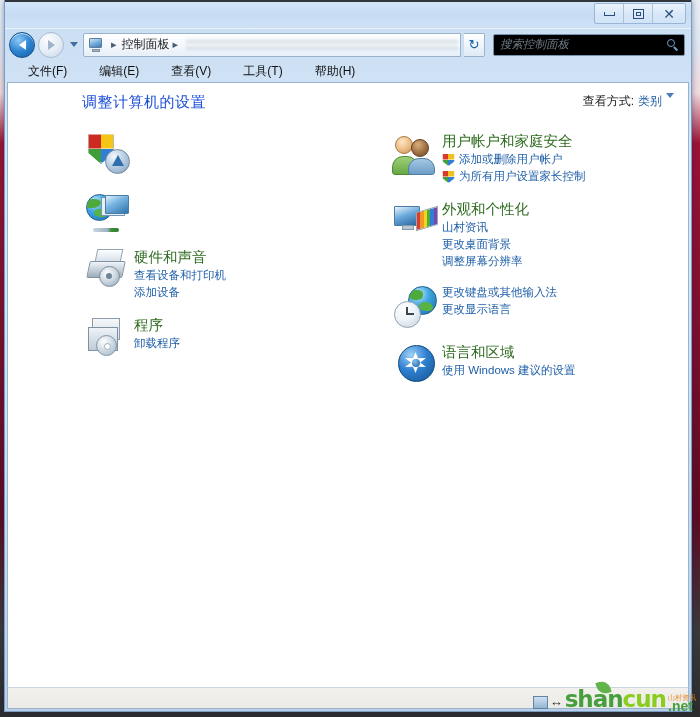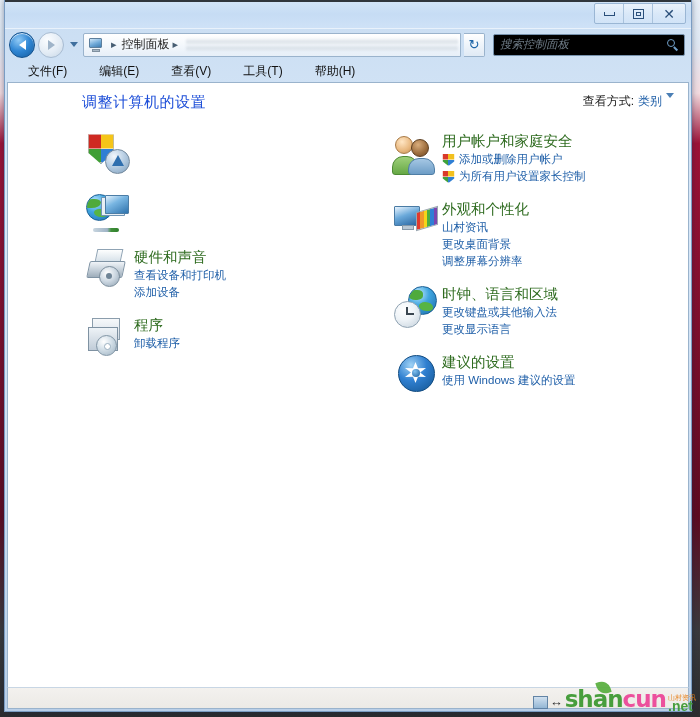--- a/index.html
+++ b/index.html
@@ -626,21 +626,21 @@
     font-size: 13px; color:#222; margin-bottom:2px;
   }
   #watermark .wm-text {
     font-size: 23px;
     font-weight: bold;
     letter-spacing: -1px;
     line-height: 23px;
     font-family: "DejaVu Sans", sans-serif;
   }
   #watermark .w-s { color:#3f9a34; }
-  #watermark .w-c { color:#ec4899; }
+  #watermark .w-c { color:#84cc16; }
   #watermark .wm-suffix {
     display:flex; flex-direction:column; align-items:flex-start;
     margin-bottom:1px;
   }
   #watermark .wm-cn { font-size:7px; color:#e8821c; line-height:8px; }
   #watermark .wm-net { font-size:14px; color:#3f9a34; line-height:8px; font-weight:bold;}
   #watermark .wm-leaf {
     position:absolute;
     left: 64px; top: -7px;
     width: 13px; height: 13px;
@@ -835,40 +835,39 @@
           <div class="cat-icon">
             <div class="ico ico-clock">
               <span class="globe2"></span>
               <span class="clock">
                   <span class="h"></span>
                   <span class="m"></span>
                 </span>
             </div>
           </div>
           <div class="cat-text">
-            <div class="cat-title">时钟、语言和区域</div>
             <div class="cat-link">
               <span class="lk">更改键盘或其他输入法</span>
             </div>
             <div class="cat-link">
               <span class="lk">更改显示语言</span>
             </div>
           </div>
         </div>
 
         <div class="category">
           <div class="cat-icon">
             <div class="ico ico-ease">
               <span class="circ"></span>
                 <span class="star"></span>
                 <span class="dot"></span>
             </div>
           </div>
           <div class="cat-text">
-            <div class="cat-title">建议的设置</div>
+            <div class="cat-title">语言和区域</div>
             <div class="cat-link">
               <span class="lk">使用 Windows 建议的设置</span>
             </div>
           </div>
         </div>
 
       </div>
     </div>
   </div>
 

